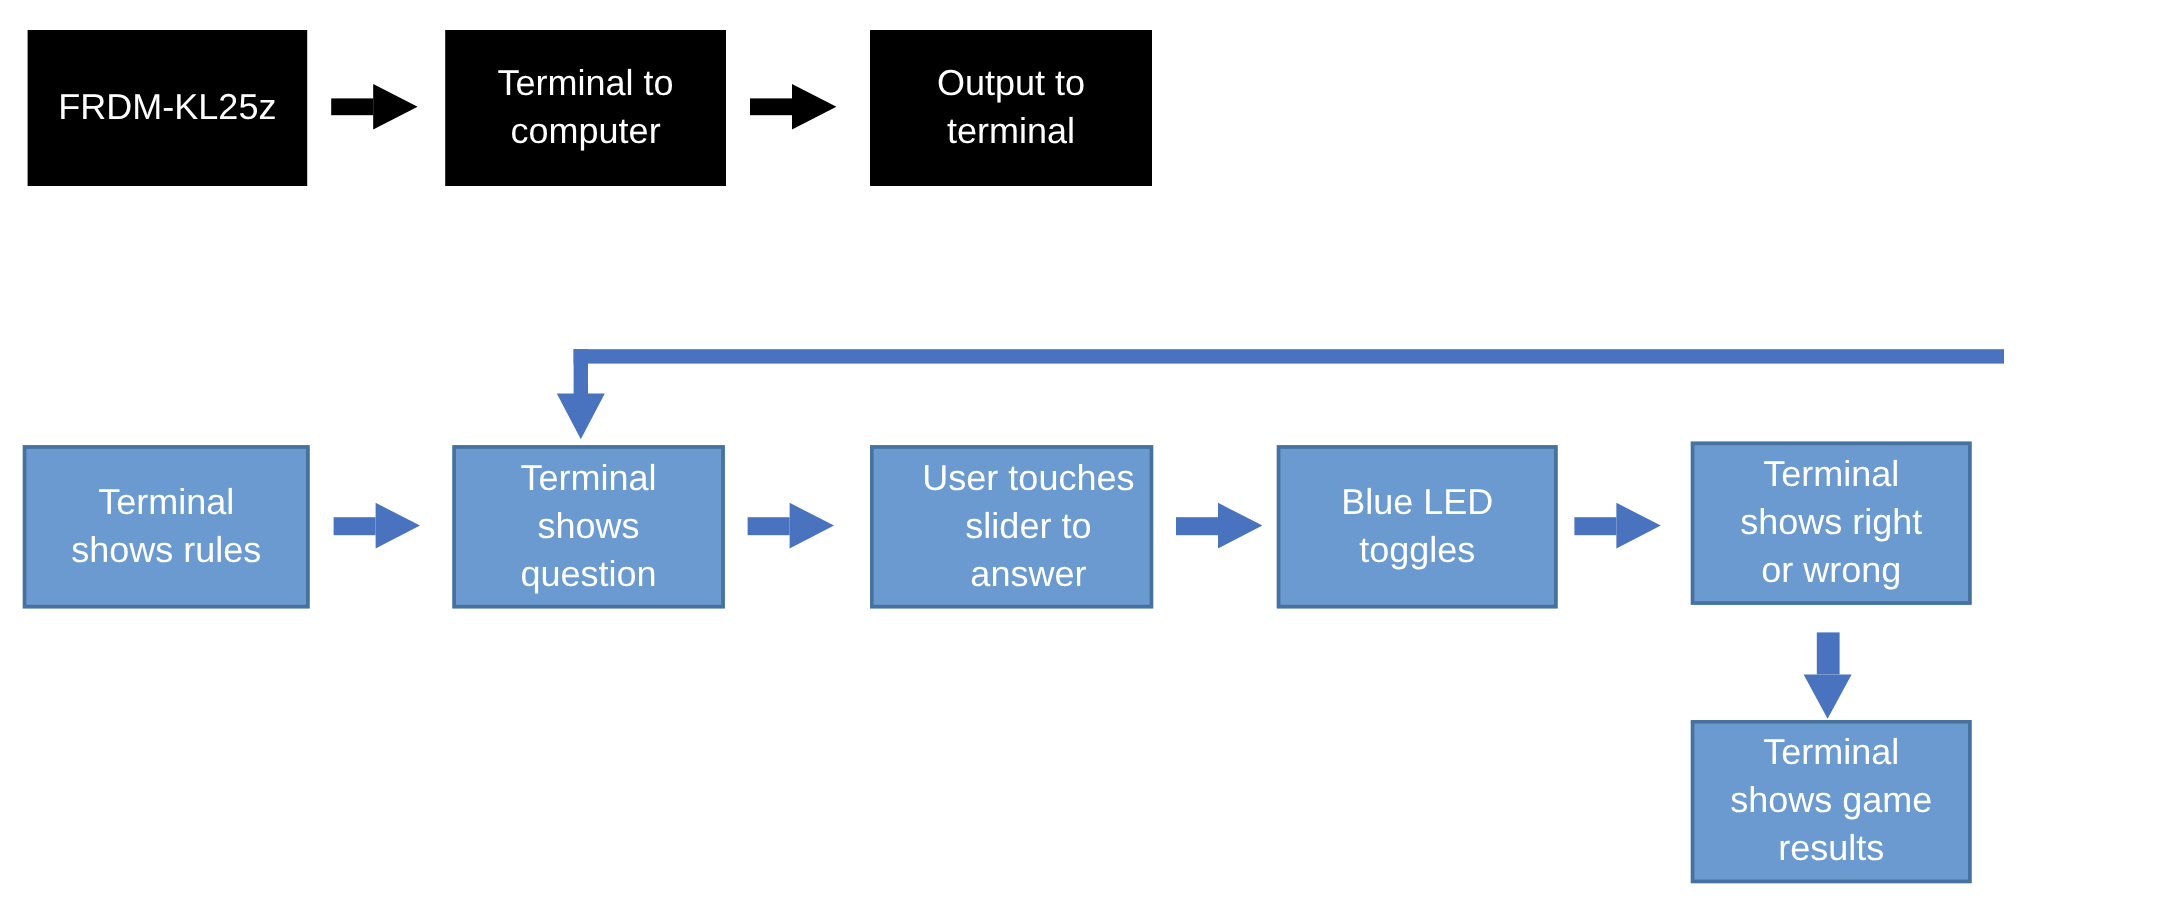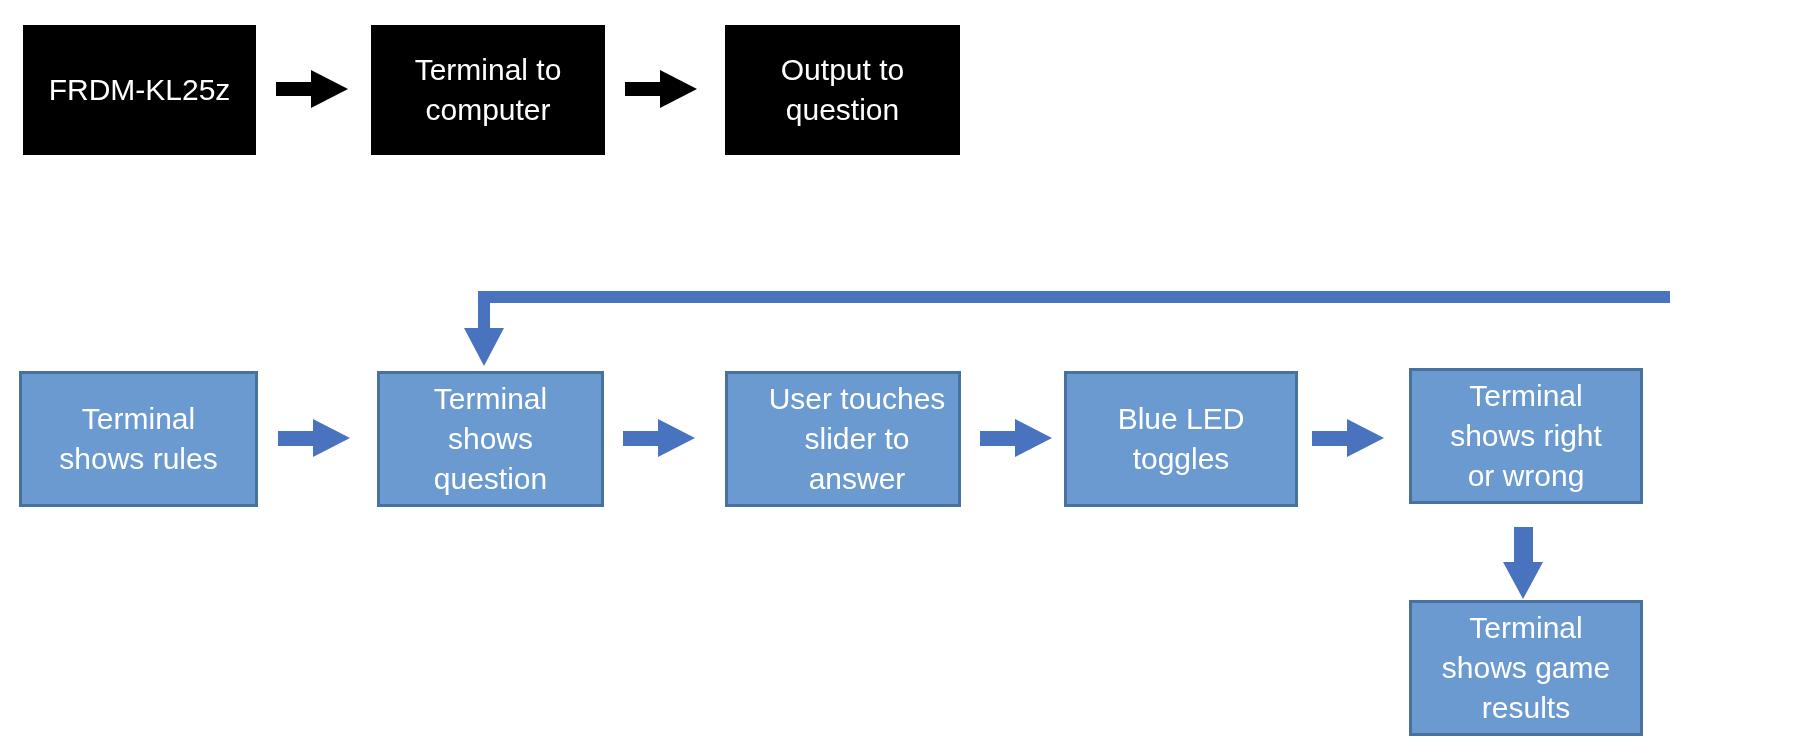--- a/index.html
+++ b/index.html
@@ -96,21 +96,21 @@
 computer</span>
   </div>
 
   <div class="h-arrow black" style="left:625px; top:70px; height:38px;">
     <div class="shaft"></div>
     <div class="head"></div>
   </div>
 
   <div class="box black-box" style="left:725px; top:25px; width:235px; height:130px;">
     <span class="label">Output to
-question</span>
+terminal</span>
   </div>
 
   <div class="seg" style="left:478px; top:291px; width:1282px; height:12px;"></div>
   <div class="seg" style="left:1748px; top:291px; width:12px; height:150px;"></div>
   <div class="seg" style="left:1678px; top:429px; width:82px; height:12px;"></div>
   <div class="seg" style="left:478px; top:291px; width:12px; height:38px;"></div>
   <div class="loop-head" style="left:464px; top:328px;"></div>
 
   <div class="box blue-box" style="left:19px; top:371px; width:239px; height:136px;">
     <span class="label">Terminal

